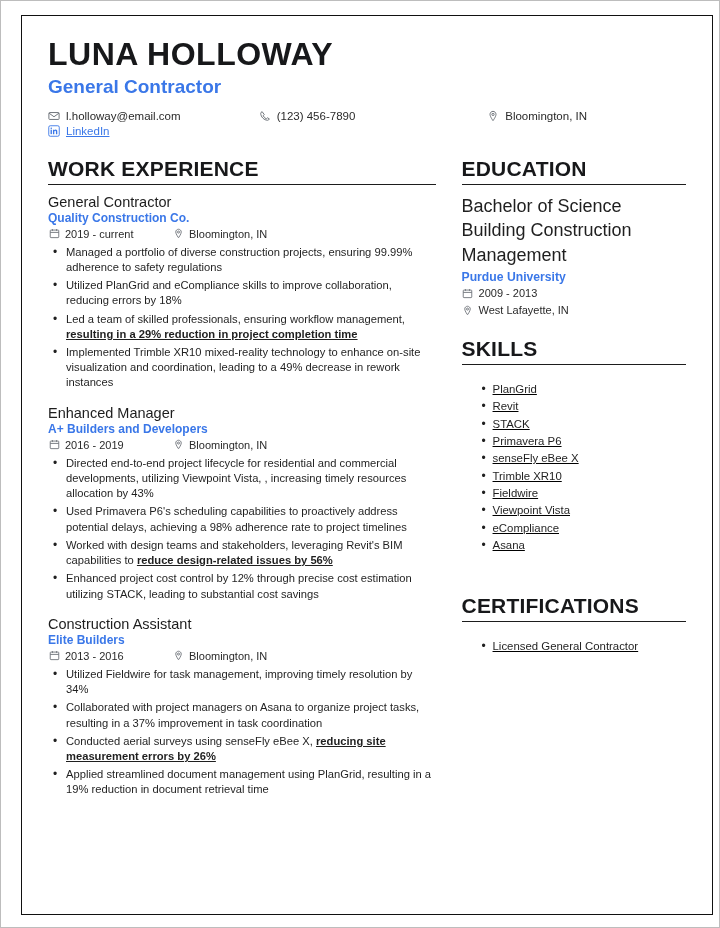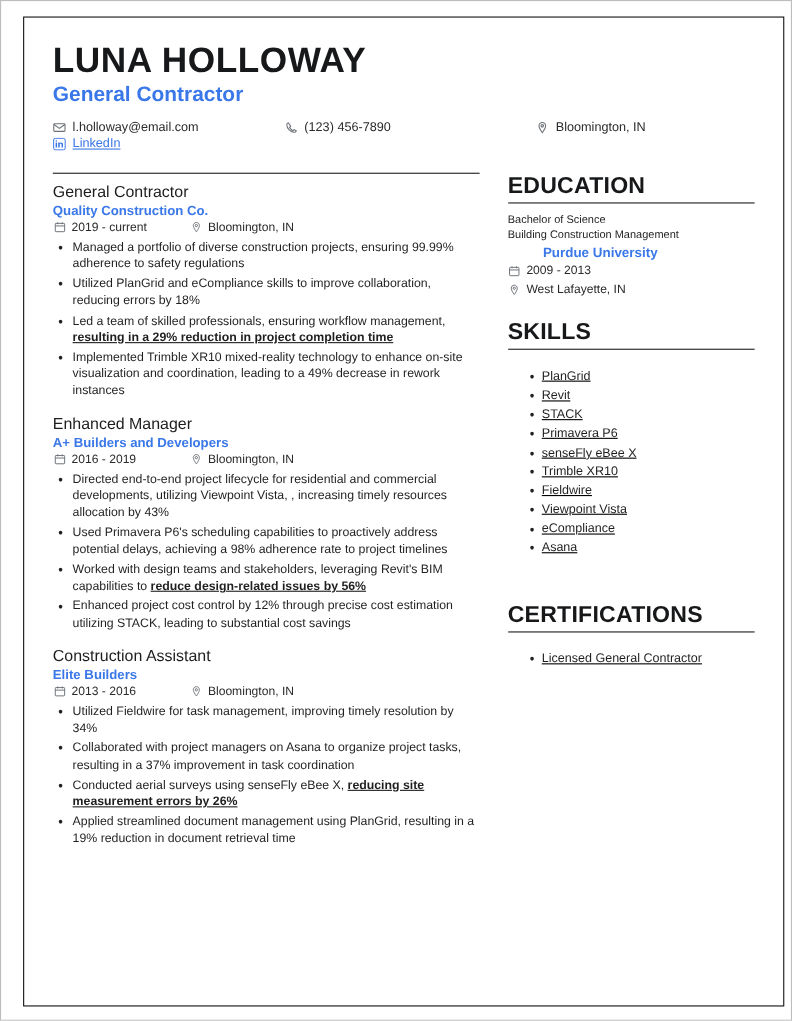--- a/index.html
+++ b/index.html
@@ -130,31 +130,30 @@
     top: -1px;
     font-size: 12px;
     color: #1f1f1f;
   }
   .u { text-decoration: underline; font-weight: bold; }
 
   .job-block { margin-bottom: 6px; }
 
   
   .edu-line {
-    font-size: 10px;
+    font-size: 18px;
     color: #1f1f1f;
     line-height: 1.38;
   }
   .edu-school {
     font-size: 12.2px;
     font-weight: bold;
     color: #3a77e8;
     margin-top: 2px;
     margin-bottom: 3px;
-    margin-left: 32px;
   }
   ul.plain {
     margin: 16px;
     padding-left: 15px;
     list-style: none;
     text-decoration: underline;
   }
   ul.plain li {
     position: relative;
     font-size: 11.4px;
@@ -221,20 +220,21 @@
             </svg>
           </span>
           <span class="link">LinkedIn</span>
         </div>
       </div>
     </div>
 
     <div class="cols">
 
       <div class="col-left">
+        <h2 class="sec-head">WORK EXPERIENCE</h2>
         <hr class="sec-rule">
 
         <div class="job-block">
           <div class="job-title">General Contractor</div>
           <div class="job-company">Quality Construction Co.</div>
           <div class="meta-row">
             <span class="meta-date">
               <span class="ico">
                 <svg width="11" height="11" viewBox="0 0 16 16" fill="none" stroke="#6d7278" stroke-width="1.3">
                   <rect x="1.8" y="3" width="12.4" height="11" rx="1"></rect>

